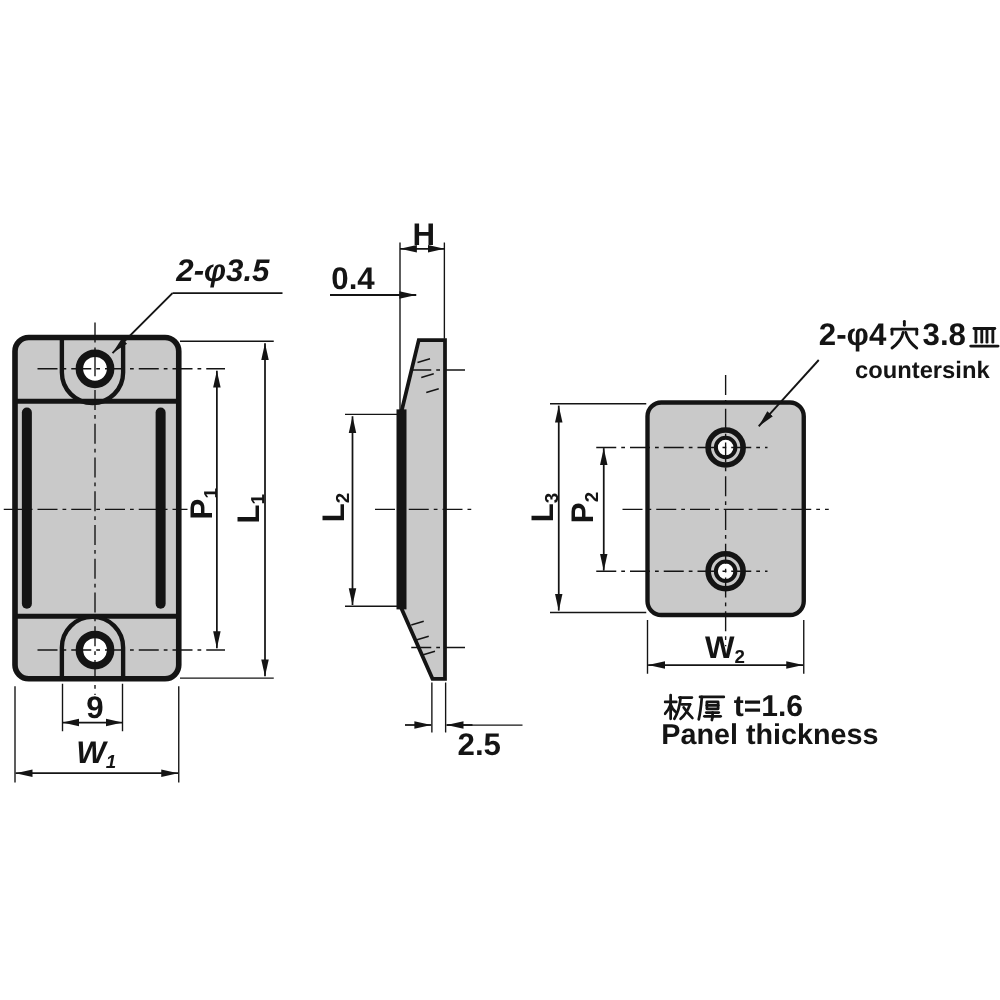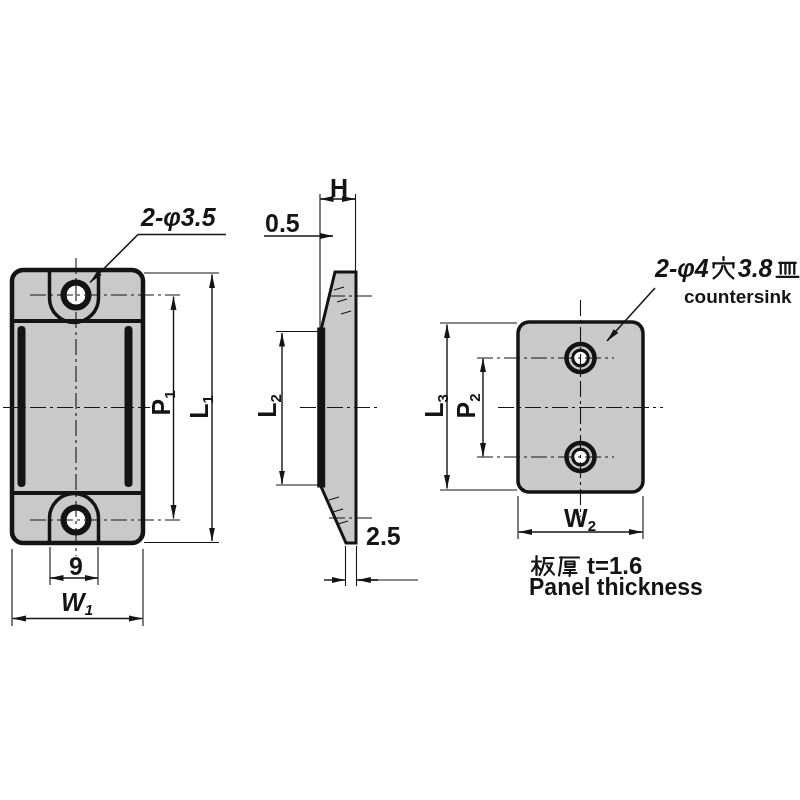--- a/index.html
+++ b/index.html
@@ -167,27 +167,27 @@
 <div class="lbl rot" style="left:163px;top:403px;"><span>P</span><span class="sub">1</span></div>
 
 <div class="lbl rot" style="left:201px;top:407px;"><span>L</span><span class="sub">1</span></div>
 
 <div class="lbl ctr" style="left:76px;top:554px;">9</div>
 
 <div class="lbl ctr" style="left:77px;top:590px;font-style:italic;"><span>W</span><span class="sub">1</span></div>
 
 <div class="lbl" style="left:330px;top:176px;">H</div>
 
-<div class="lbl" style="left:265px;top:211px;">0.5</div>
+<div class="lbl" style="left:265px;top:211px;">0.4</div>
 
 <div class="lbl rot" style="left:269px;top:406px;"><span>L</span><span class="sub">2</span></div>
 
-<div class="lbl" style="left:366px;top:524px;">2.5</div>
-
-<div class="lbl row" style="left:655px;top:255px;font-style:italic;">
+<div class="lbl" style="left:366px;top:584px;">2.5</div>
+
+<div class="lbl row" style="left:655px;top:255px;">
   <span>2-φ4</span>
   <svg class="kanji" width="25" height="26" viewBox="0 0 24 24" role="img" aria-label="穴">
     <path d="M12 1.5 V4.5"></path>
         <path d="M2.5 7.5 H21.5"></path>
         <path d="M2.5 7.5 V11.5"></path>
         <path d="M21.5 7.5 V11.5"></path>
     <path d="M11 10 C10.5 14 7 19 2.5 22"></path>
         <path d="M13 10 C14 14.5 17.5 19 21.5 22"></path>
   </svg>
   <span>3.8</span>

